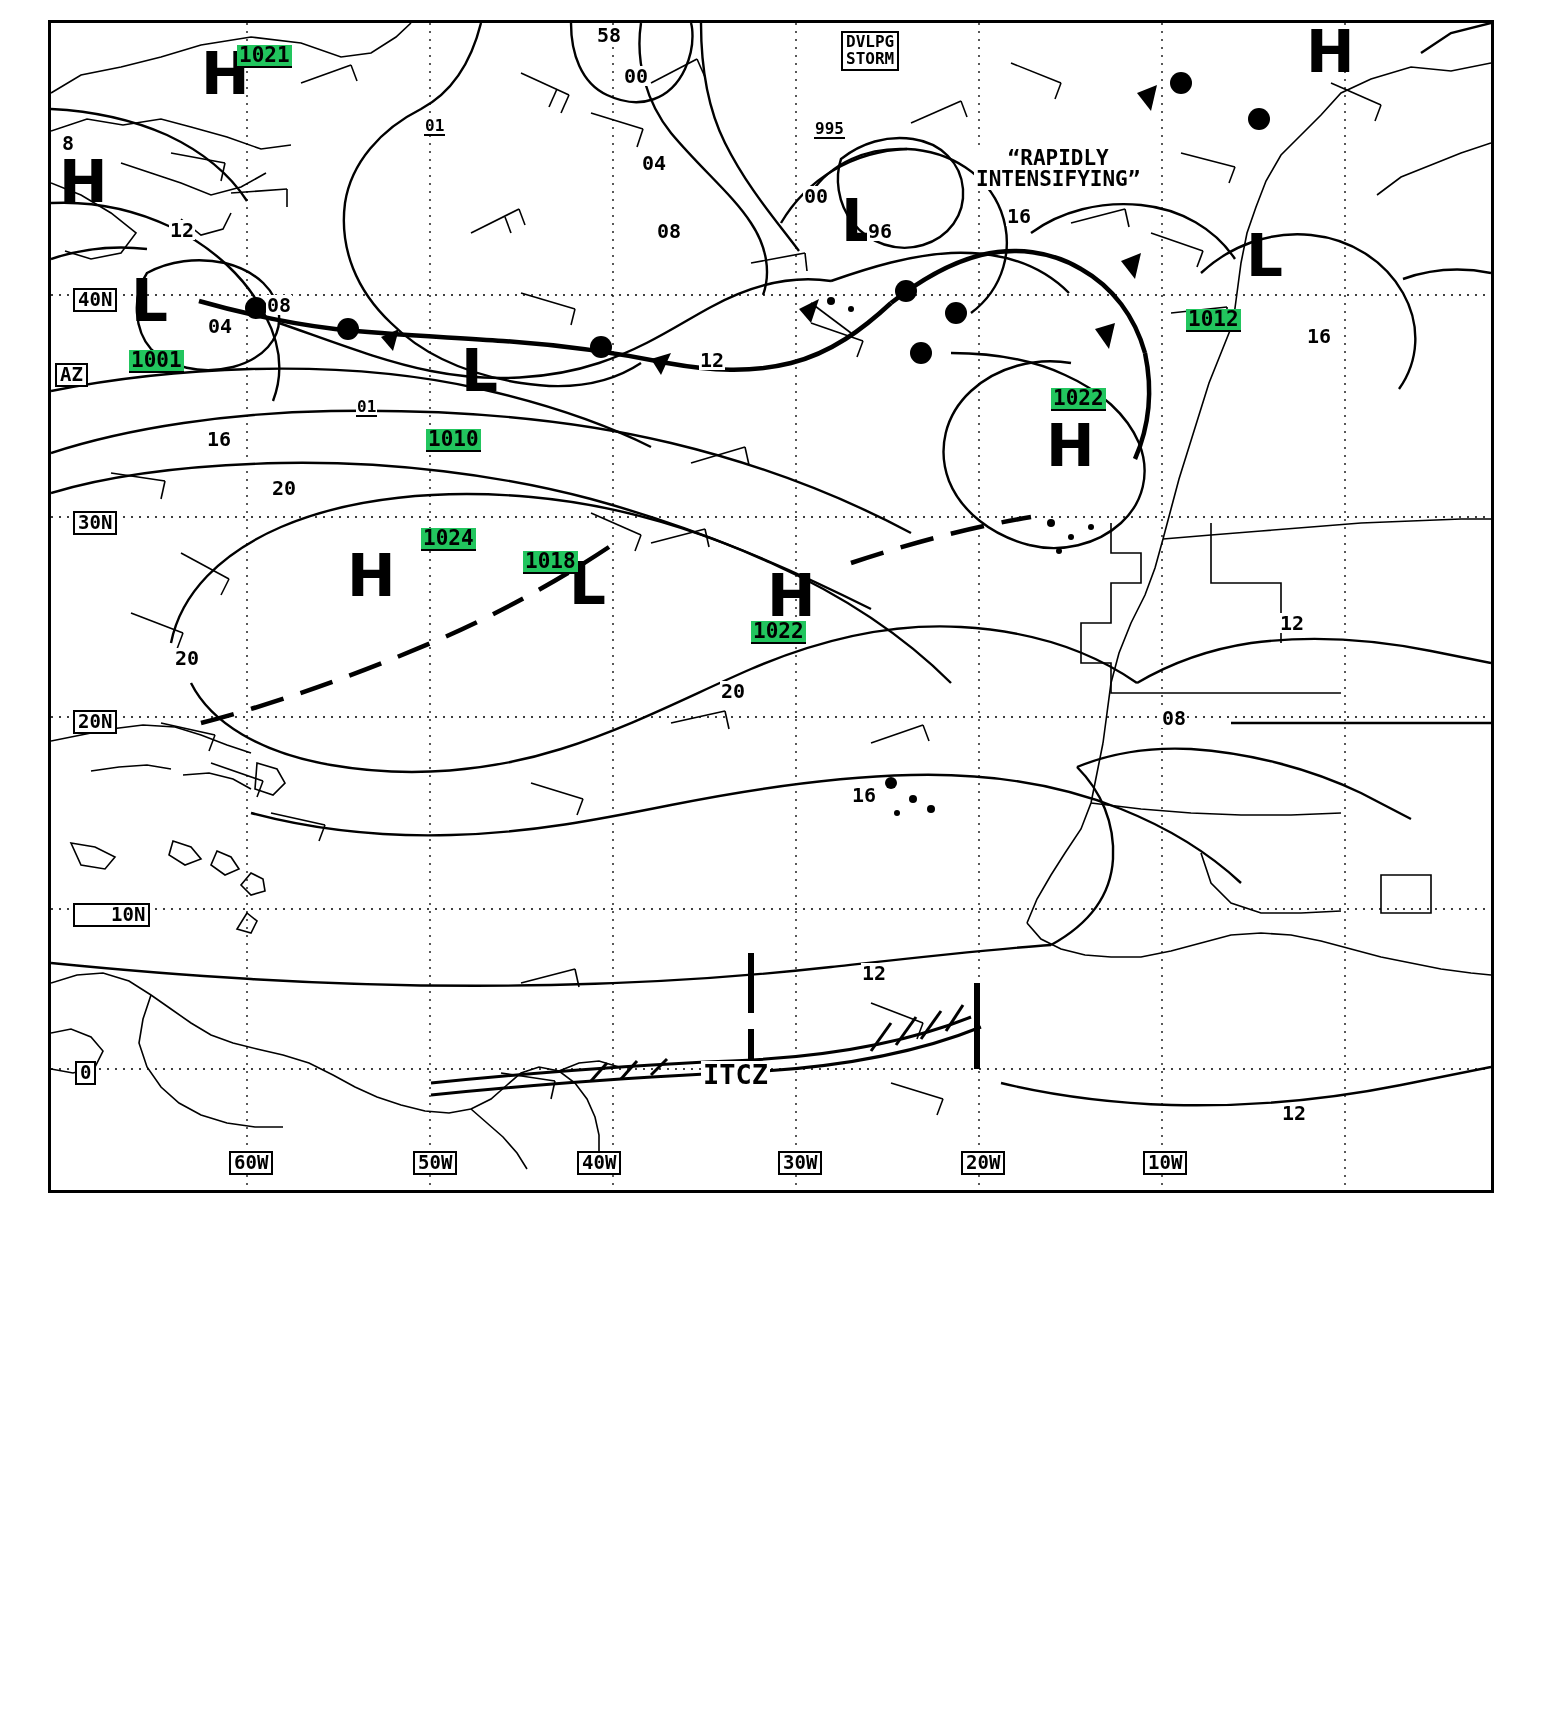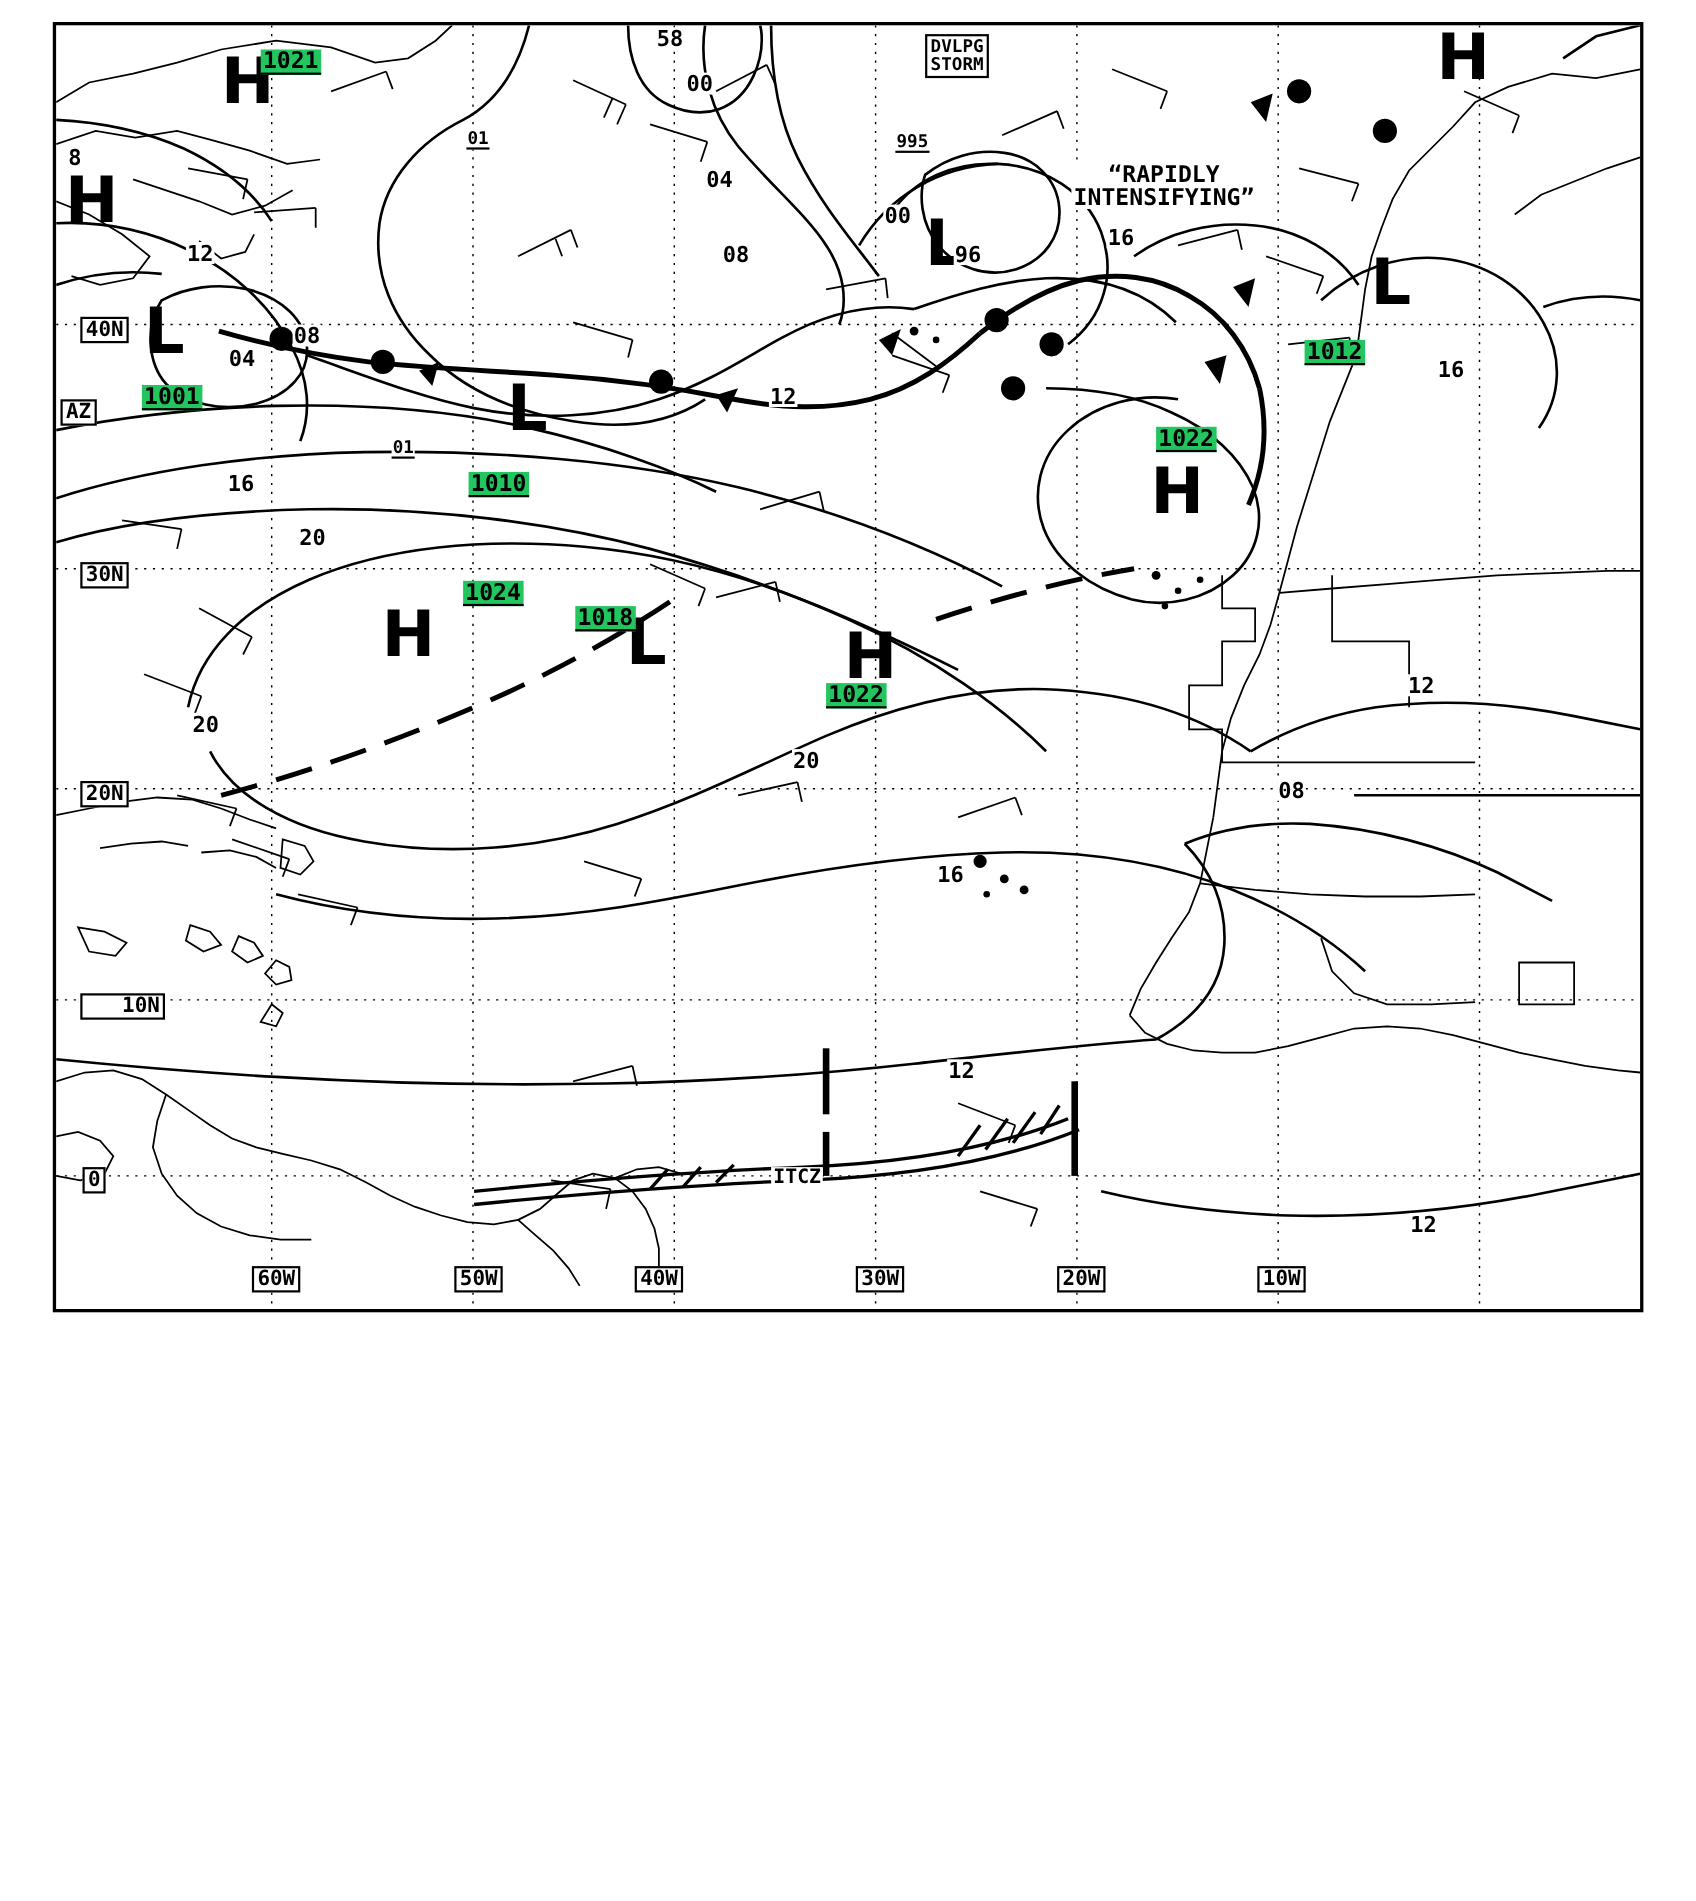--- a/index.html
+++ b/index.html
@@ -386,21 +386,21 @@
     <div class="lbl iso" style="left:800px;top:762px;">16</div>
     <div class="lbl iso" style="left:810px;top:940px;">12</div>
     <div class="lbl iso" style="left:1230px;top:1080px;">12</div>
     <div class="lbl iso" style="left:10px;top:110px;">8</div>
     <div class="lbl iso" style="left:545px;top:2px;">58</div>
 
     <div class="lbl boxnote" style="left:790px;top:8px;white-space:pre;">DVLPG
 STORM</div>
     <div class="lbl note" style="left:890px;top:125px;white-space:pre;text-align:center;margin-left:33px;">“RAPIDLY
 INTENSIFYING”</div>
-    <div class="lbl note" style="left:650px;top:1038px;font-size:18px;">ITCZ</div>
+    <div class="lbl note" style="left:650px;top:1038px;font-size:27px;">ITCZ</div>
     <div class="lbl gridlabel" style="left:4px;top:340px;">AZ</div>
 
     <div class="lbl gridlabel" style="left:22px;top:265px;">40N</div>
     <div class="lbl gridlabel" style="left:22px;top:488px;">30N</div>
     <div class="lbl gridlabel" style="left:22px;top:687px;">20N</div>
     <div class="lbl gridlabel" style="left:22px;top:880px;padding-left:36px;">10N</div>
     <div class="lbl gridlabel" style="left:24px;top:1038px;">0</div>
 
     <div class="lbl gridlabel" style="left:178px;top:1128px;">60W</div>
     <div class="lbl gridlabel" style="left:362px;top:1128px;">50W</div>

